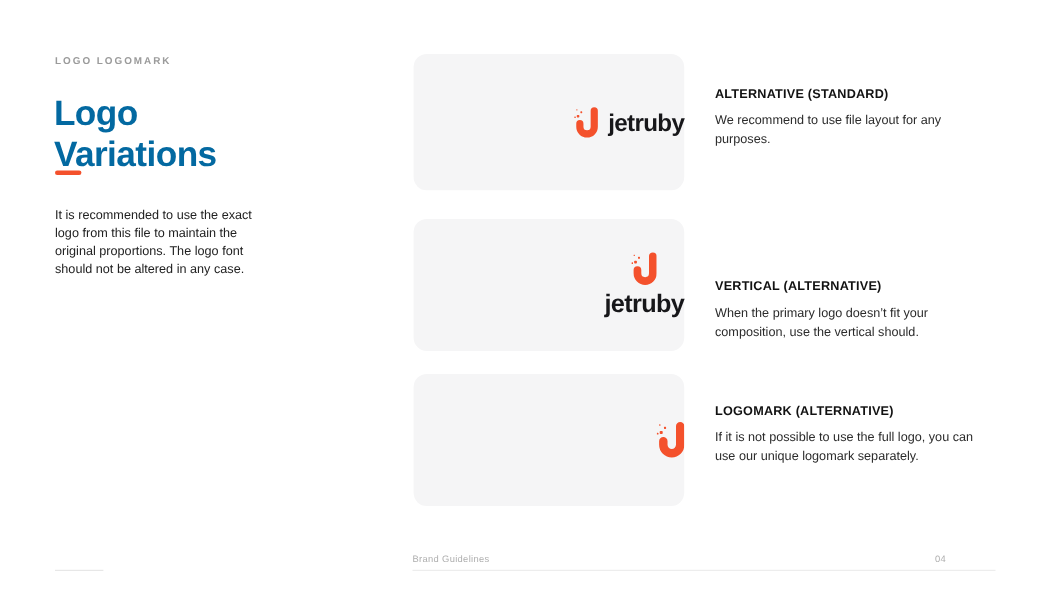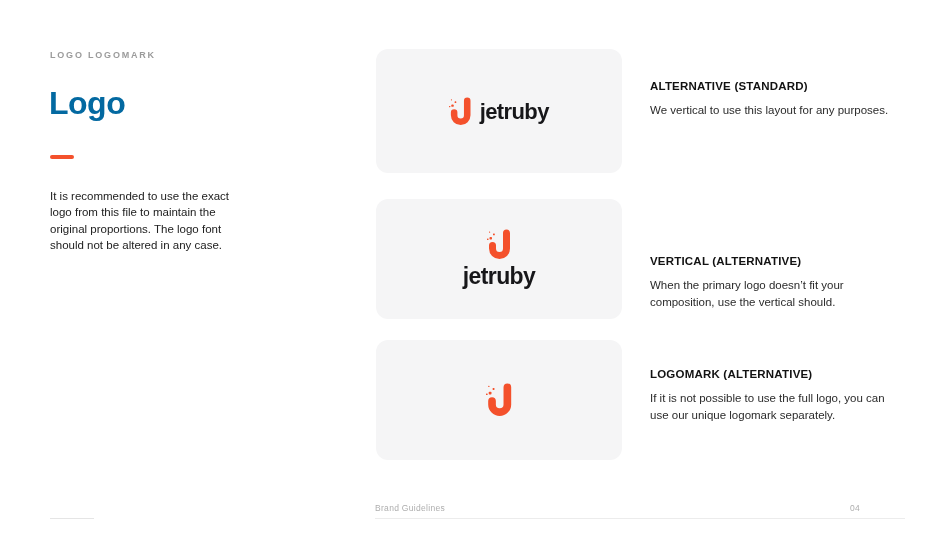--- a/index.html
+++ b/index.html
@@ -22,21 +22,21 @@
     background:var(--accent,#F4512C);
   }
   .intro{
     position:absolute;left:50px;top:176px;width:196px;
     font-size:11.5px;line-height:16.5px;color:#212121;
   }
   
   .card{
     position:absolute;left:376px;width:246px;border-radius:12px;
     background:var(--card-bg,#F5F5F6);
-    display:flex;align-items:center;justify-content:center;
+    display:flex;align-items:center;justify-content:flex-end;
   }
   .card.c1{top:49px;height:124px;}
   .card.c2{top:199px;height:120px;}
   .card.c3{top:340px;height:120px;}
   .logo-row{display:flex;align-items:center;gap:9px;}
   .logo-col{display:flex;flex-direction:column;align-items:center;gap:3px;}
   .mark-h{height:29px;width:21.5px;}
   .mark-v{height:31px;width:23px;}
   .mark-solo{height:34px;width:25.2px;}
   .wordmark{
@@ -68,20 +68,21 @@
   .main-line{position:absolute;left:375px;top:518px;width:530px;height:1px;background:#ececec;}
 </style>
 </head>
 <body>
 
 <div class="page">
 
   <div class="eyebrow">LOGO LOGOMARK</div>
   <h1 class="title">
     <span>Logo</span>
+    <span>Variations</span>
   </h1>
   <div class="dash"></div>
   <p class="intro">It is recommended to use the exact logo from this file to maintain the original proportions. The logo font should not be altered in any case.</p>
 
   <div class="card c1">
     <div class="logo-row">
       <svg class="mark-h" viewBox="0 0 46 62" xmlns="http://www.w3.org/2000/svg">
         <path class="mark-fill" fill="#F4512C" d="M4 33 A7 7 0 0 1 18 33 L18 39 A7 7 0 0 0 32 39 L32 8 A7 7 0 0 1 46 8 L46 39 A21 21 0 0 1 4 39 Z"></path>
         <rect class="mark-fill" fill="#F4512C" x="5" y="16" width="5" height="5" rx="1.5"></rect>
         <rect class="mark-fill" fill="#F4512C" x="0" y="19" width="3" height="3" rx="1"></rect>
@@ -110,21 +111,21 @@
       <path class="mark-fill" fill="#F4512C" d="M4 33 A7 7 0 0 1 18 33 L18 39 A7 7 0 0 0 32 39 L32 8 A7 7 0 0 1 46 8 L46 39 A21 21 0 0 1 4 39 Z"></path>
       <rect class="mark-fill" fill="#F4512C" x="5" y="16" width="5" height="5" rx="1.5"></rect>
       <rect class="mark-fill" fill="#F4512C" x="0" y="19" width="3" height="3" rx="1"></rect>
       <rect class="mark-fill" fill="#F4512C" x="12" y="9" width="3.6" height="3.6" rx="1.1"></rect>
       <rect class="mark-fill" fill="#F4512C" x="4" y="5" width="2.4" height="2.4" rx="0.8"></rect>
     </svg>
   </div>
 
   <div class="desc d1">
     <h3>ALTERNATIVE (STANDARD)</h3>
-    <p>We vertical to use this layout for any purposes.</p>
+    <p>We recommend to use file layout for any purposes.</p>
   </div>
   <div class="desc d2">
     <h3>VERTICAL (ALTERNATIVE)</h3>
     <p>When the primary logo doesn’t fit your composition, use the vertical should.</p>
   </div>
   <div class="desc d3">
     <h3>LOGOMARK (ALTERNATIVE)</h3>
     <p>If it is not possible to use the full logo, you can use our unique logomark separately.</p>
   </div>
 

